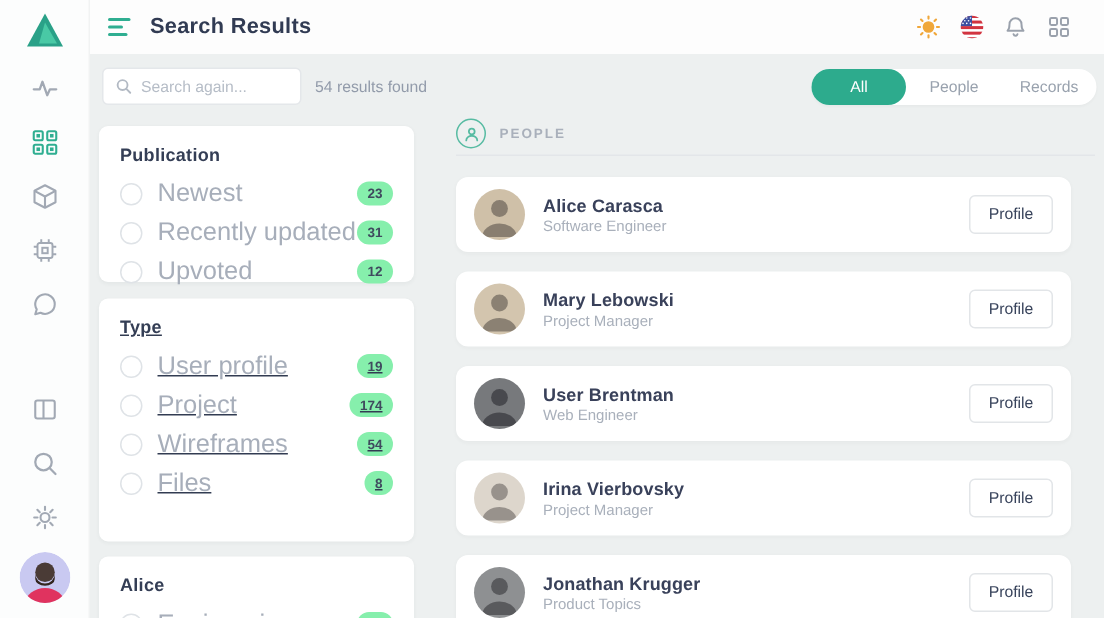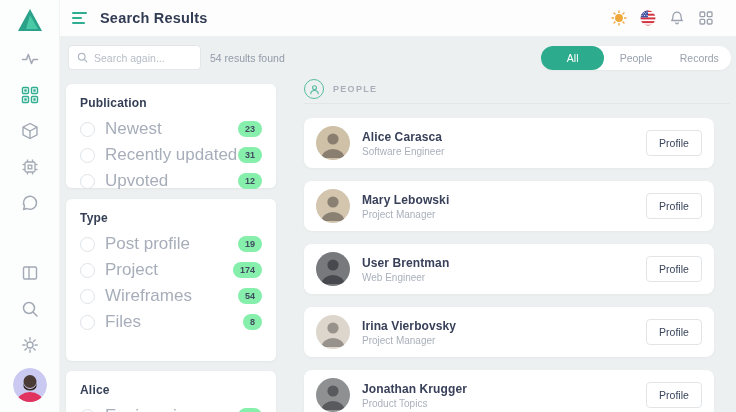--- a/index.html
+++ b/index.html
@@ -76,21 +76,21 @@
   .radio {
     width:15px; height:15px; border:1.5px solid #dfe3e7; border-radius:50%;
     background:#fff; flex:none; cursor:pointer;
   }
   .f-label { margin-left:10px; font-size:17px; color:#a7aeba; }
   .f-count {
     margin-left:auto; background:#86efac; color:#3f4a5e; font-size:9px; font-weight:bold;
     padding:3px 7px; border-radius:9px; min-width:12px; text-align:center;
   }
   #panel-publication { top:84px; height:104px; }
-  #panel-type { top:199px; height:162px; }
+  #panel-type { top:199px; height:162px;text-decoration:underline; }
   #panel-topics { top:371px; height:70px; }
   
   .people-head { position:absolute; left:304px; top:79px; display:flex; align-items:center; }
   .people-badge-icon {
     width:20px; height:20px; border:1.5px solid #57bba2; border-radius:50%;
     display:flex; align-items:center; justify-content:center; color:#57bba2;
   }
   .people-badge-icon svg { width:11px; height:11px; }
   .people-label { margin-left:9px; font-size:9px; letter-spacing:1.3px; color:#a9b0bb; font-weight:bold; }
   .people-divider { position:absolute; left:304px; top:103px; width:426px; height:1px; background:#e3e6e9; }
@@ -297,21 +297,21 @@
     <span class="radio"></span>
     <span class="f-label">Upvoted</span>
     <span class="f-count">12</span>
   </div>
 </div>
 
 <div class="panel" id="panel-type">
   <div class="panel-title">Type</div>
   <div class="f-row">
     <span class="radio"></span>
-    <span class="f-label">Post profile</span>
+    <span class="f-label">User profile</span>
     <span class="f-count">19</span>
   </div>
   <div class="f-row">
     <span class="radio"></span>
     <span class="f-label">Project</span>
     <span class="f-count">174</span>
   </div>
   <div class="f-row">
     <span class="radio"></span>
     <span class="f-label">Wireframes</span>

